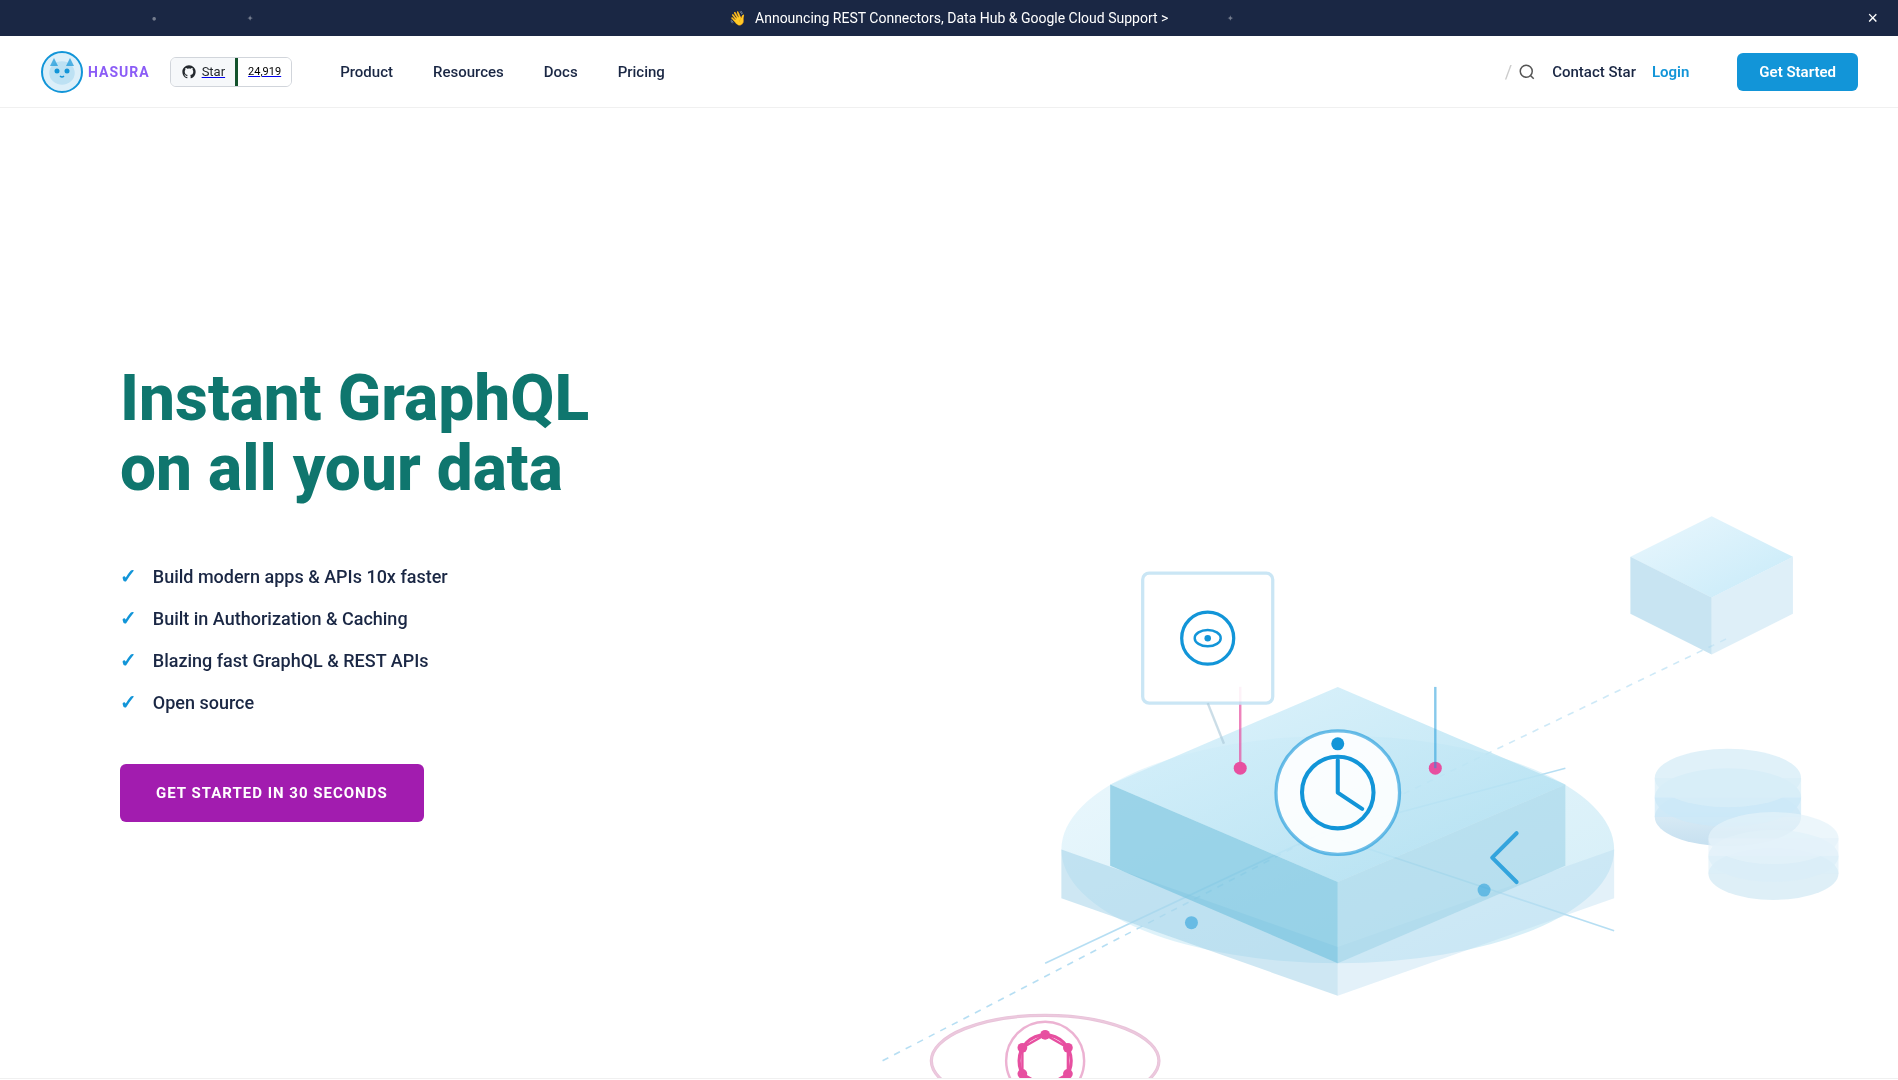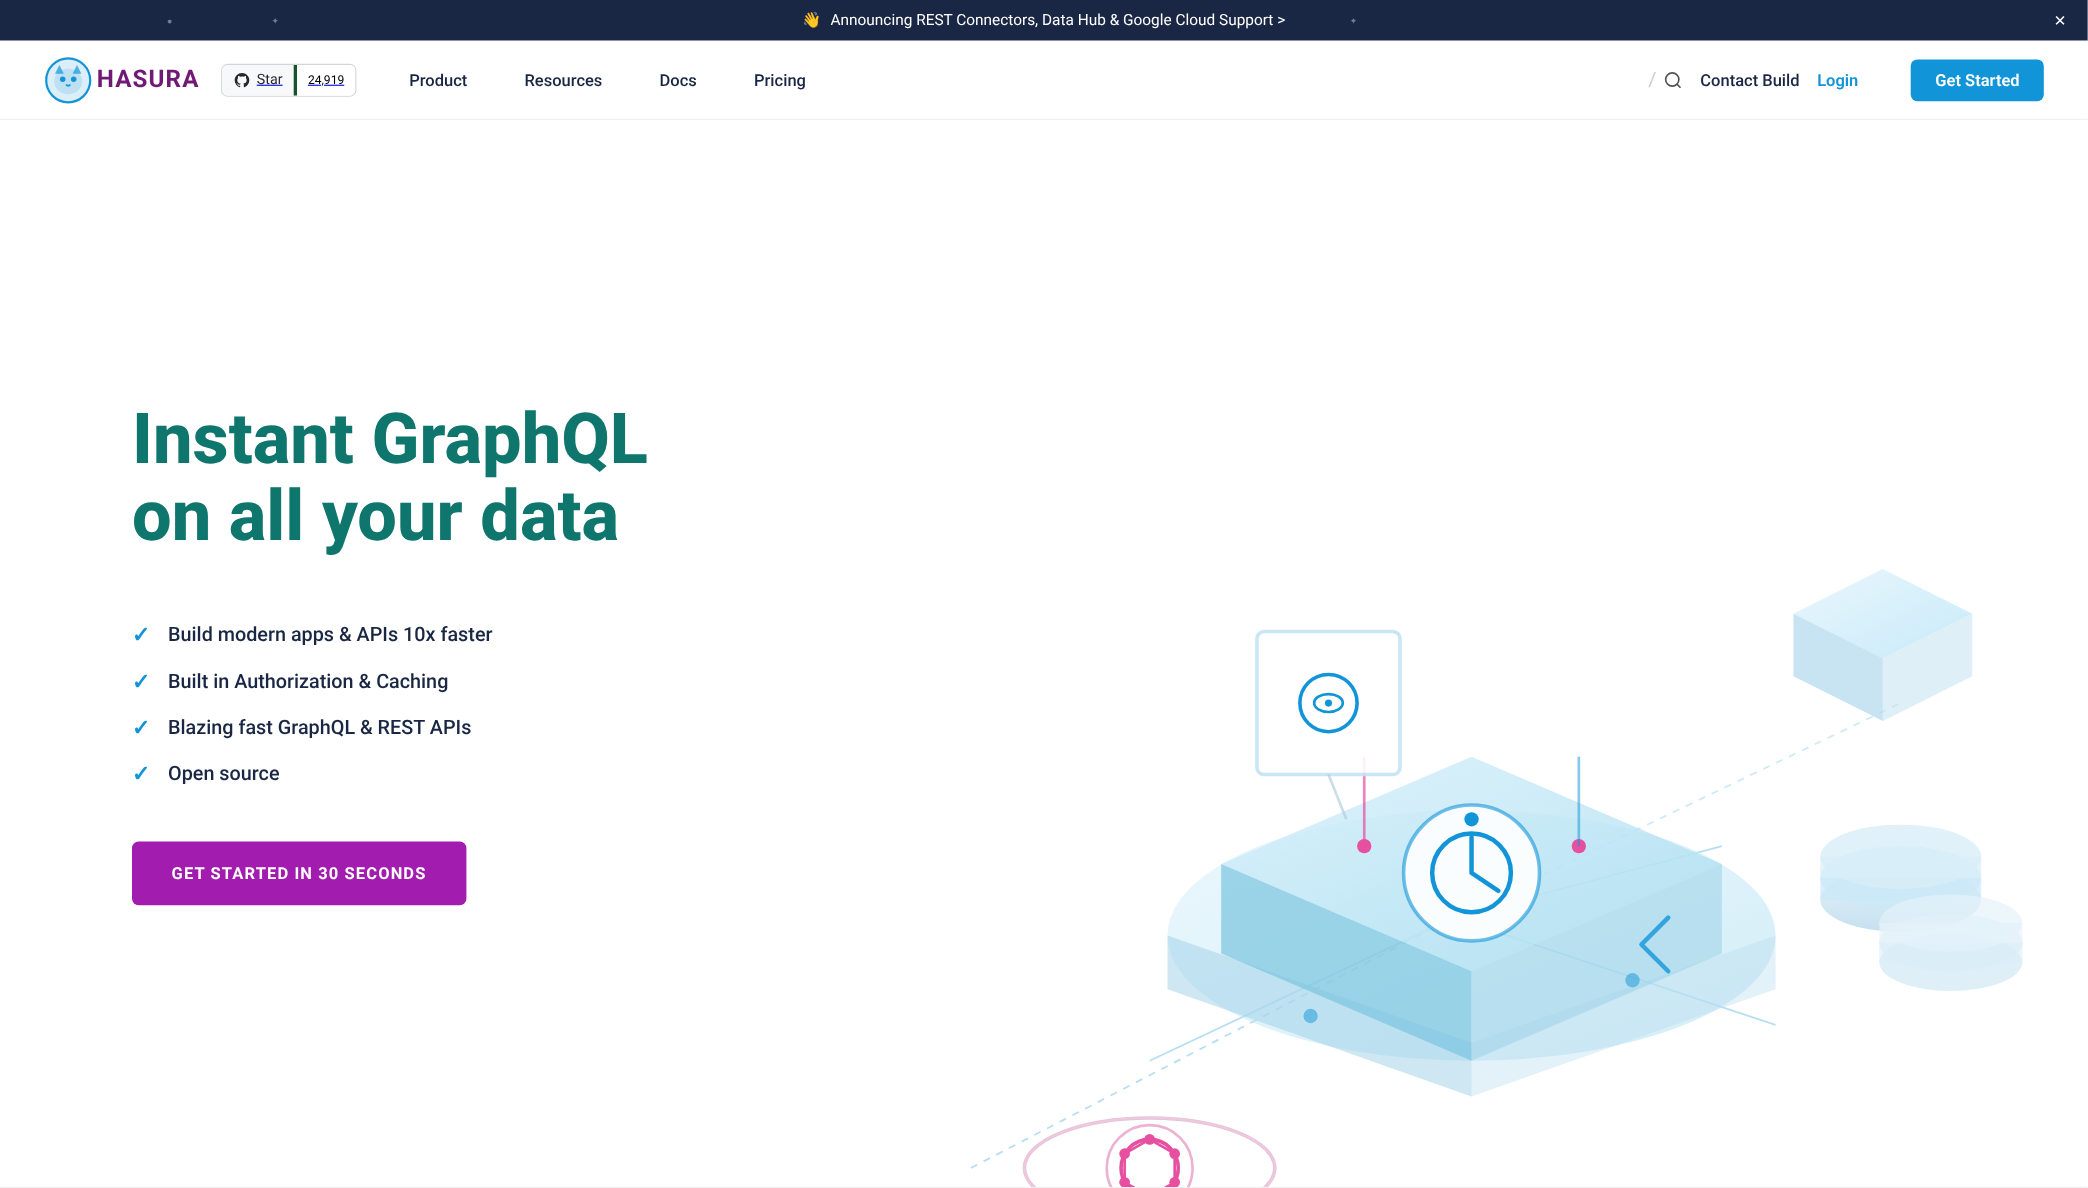--- a/index.html
+++ b/index.html
@@ -57,23 +57,23 @@
       gap: 0;
       text-decoration: none;
       margin-right: 20px;
     }
     .logo-icon {
       width: 44px;
       height: 44px;
       margin-right: 4px;
     }
     .logo-text {
-      font-size: 22px;
+      font-size: 14px;
       font-weight: 700;
-      color: #701a75;
+      color: #8b5cf6;
       letter-spacing: 1px;
     }
     .github-star {
       display: flex;
       align-items: center;
       border: 1px solid #d1d5db;
       border-radius: 6px;
       overflow: hidden;
       margin-right: 32px;
       font-size: 13px;
@@ -97,21 +97,21 @@
       background: #fff;
       font-size: 11px;
       color: #000000;
       height: 100%;
       display: flex;
       align-items: center;
     }
     .nav-links {
       display: flex;
       align-items: flex-end;
-      gap: 20px;
+      gap: 8px;
       flex: 1;
     }
     .nav-link {
       padding: 8px 16px;
       font-size: 15px;
       color: #1a2744;
       text-decoration: none;
       font-weight: 500;
       cursor: pointer;
       border-radius: 4px;
@@ -283,21 +283,21 @@
   </div>
 
   <div class="nav-right">
     <div class="search-area">
       <span class="search-divider">/</span>
       <svg width="18" height="18" viewBox="0 0 24 24" fill="none" stroke="#555" stroke-width="2" style="cursor:pointer">
         <circle cx="11" cy="11" r="8"></circle>
         <path d="M21 21l-4.35-4.35"></path>
       </svg>
     </div>
-    <a href="#" class="contact-sales">Contact Build</a>
+    <a href="#" class="contact-sales">Contact Star</a>
     <a href="#" class="login-btn">Login</a>
     <a href="#" class="get-started-btn">Get Started</a>
   </div>
 </nav>
 
 <section class="hero">
   <div class="hero-content">
     <h1 class="hero-title">
       <span>Instant GraphQL</span><br>
       <span>on all your data</span>

